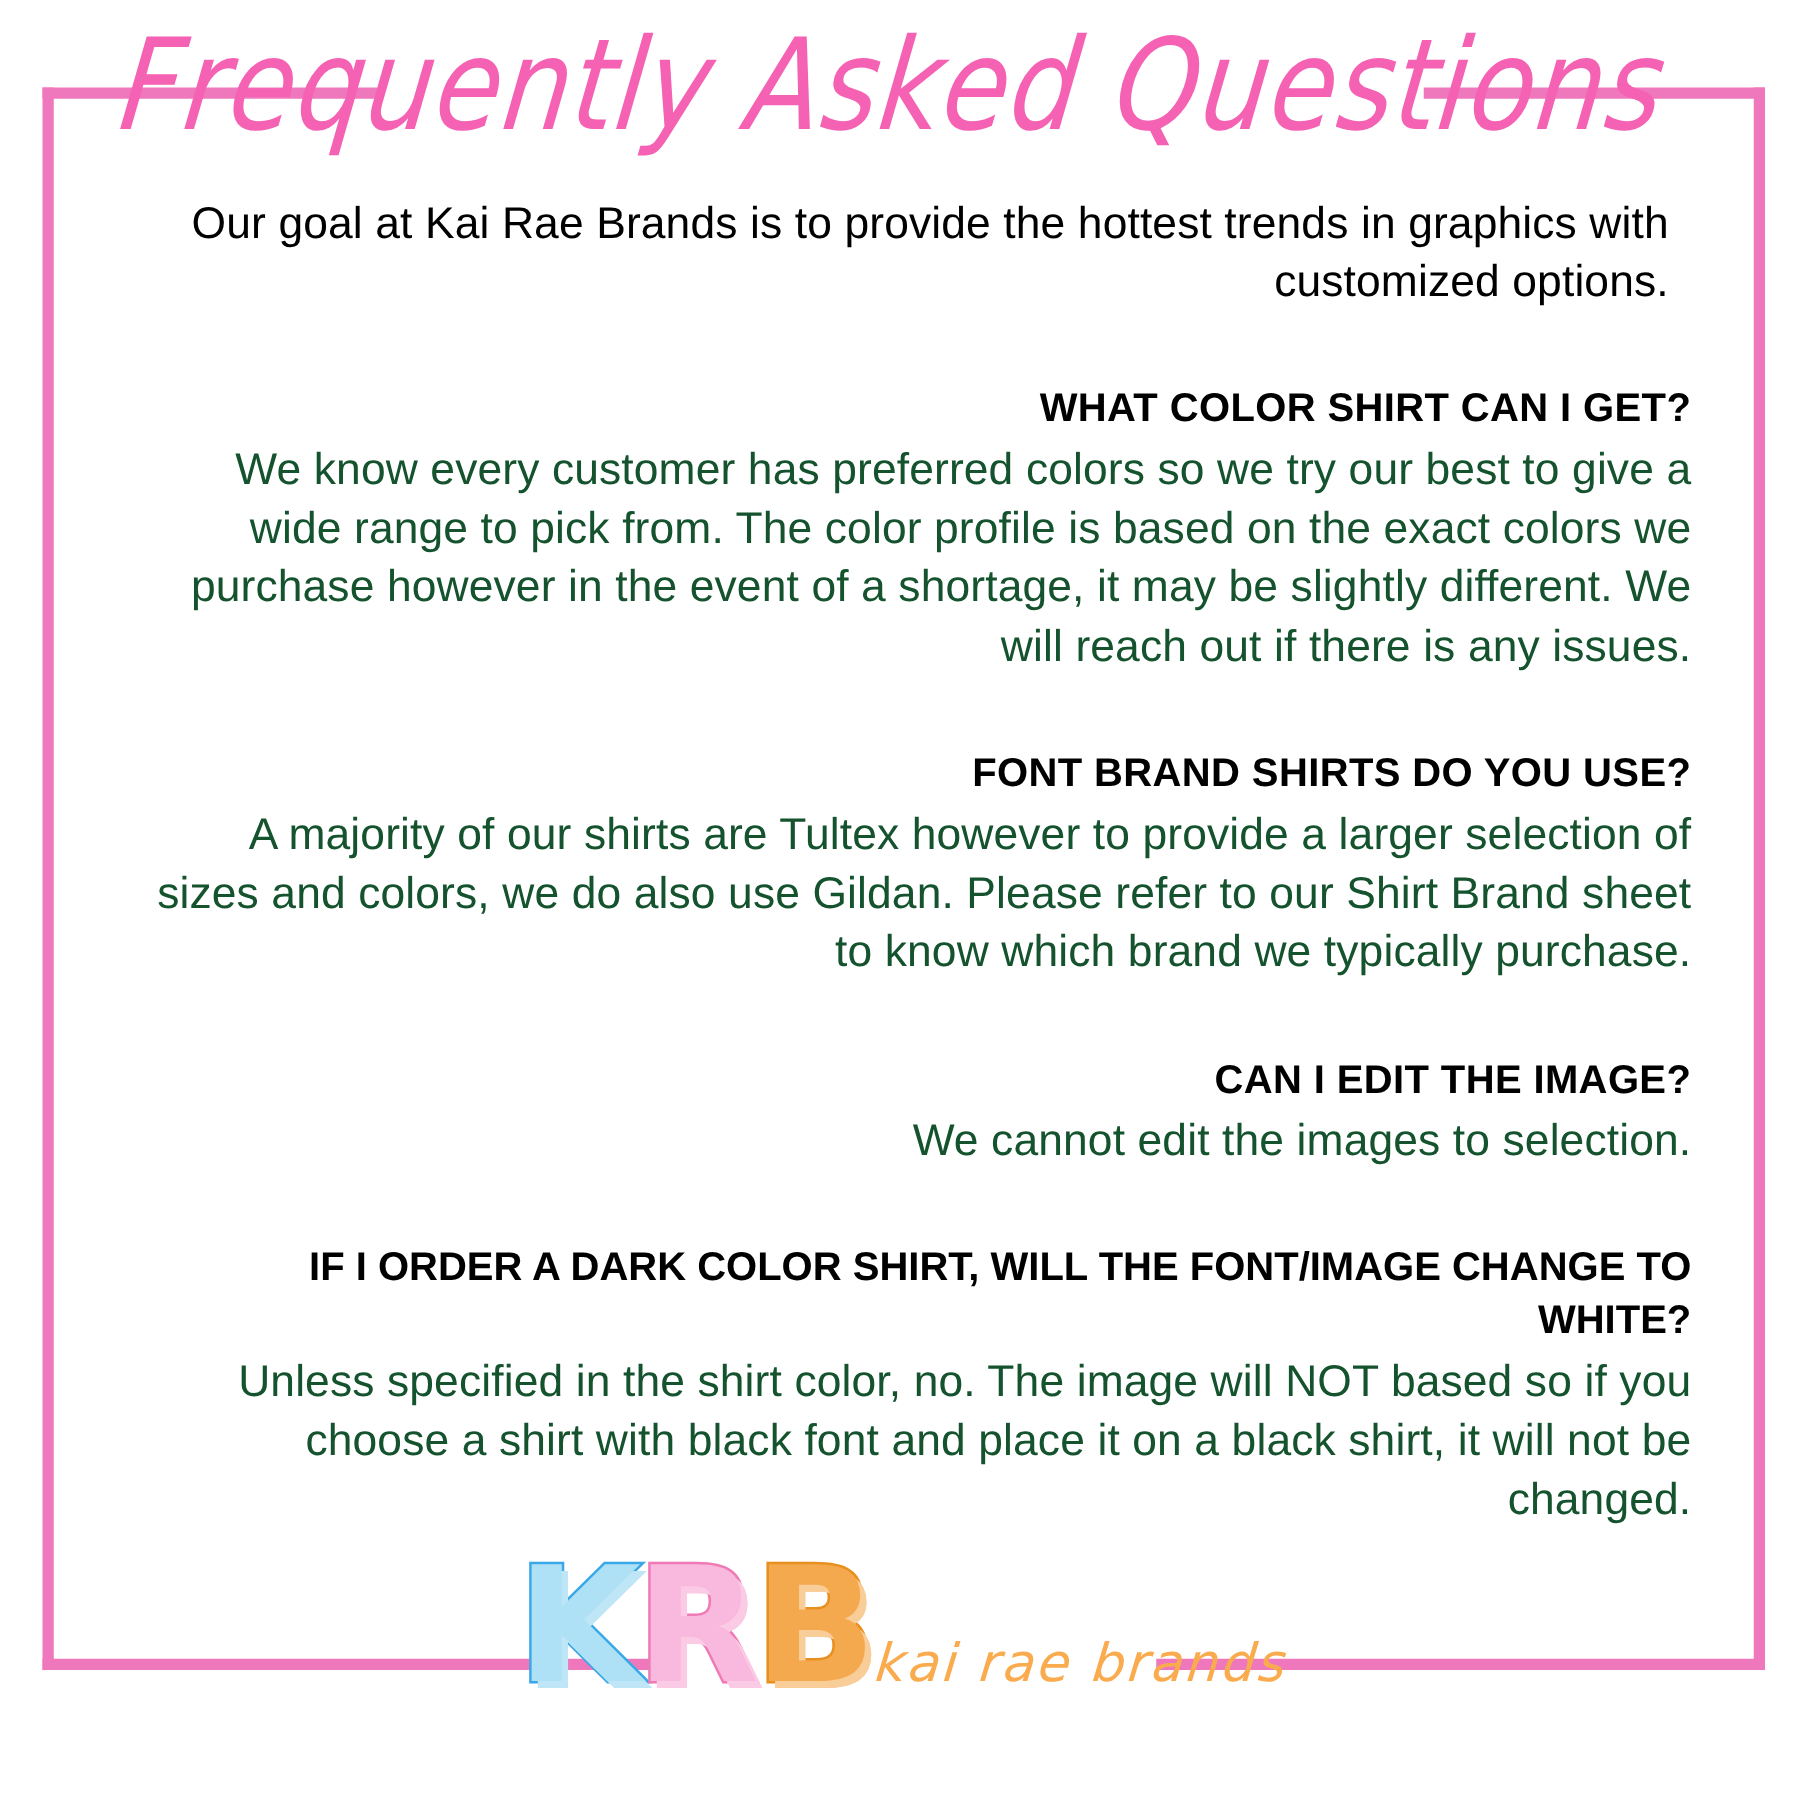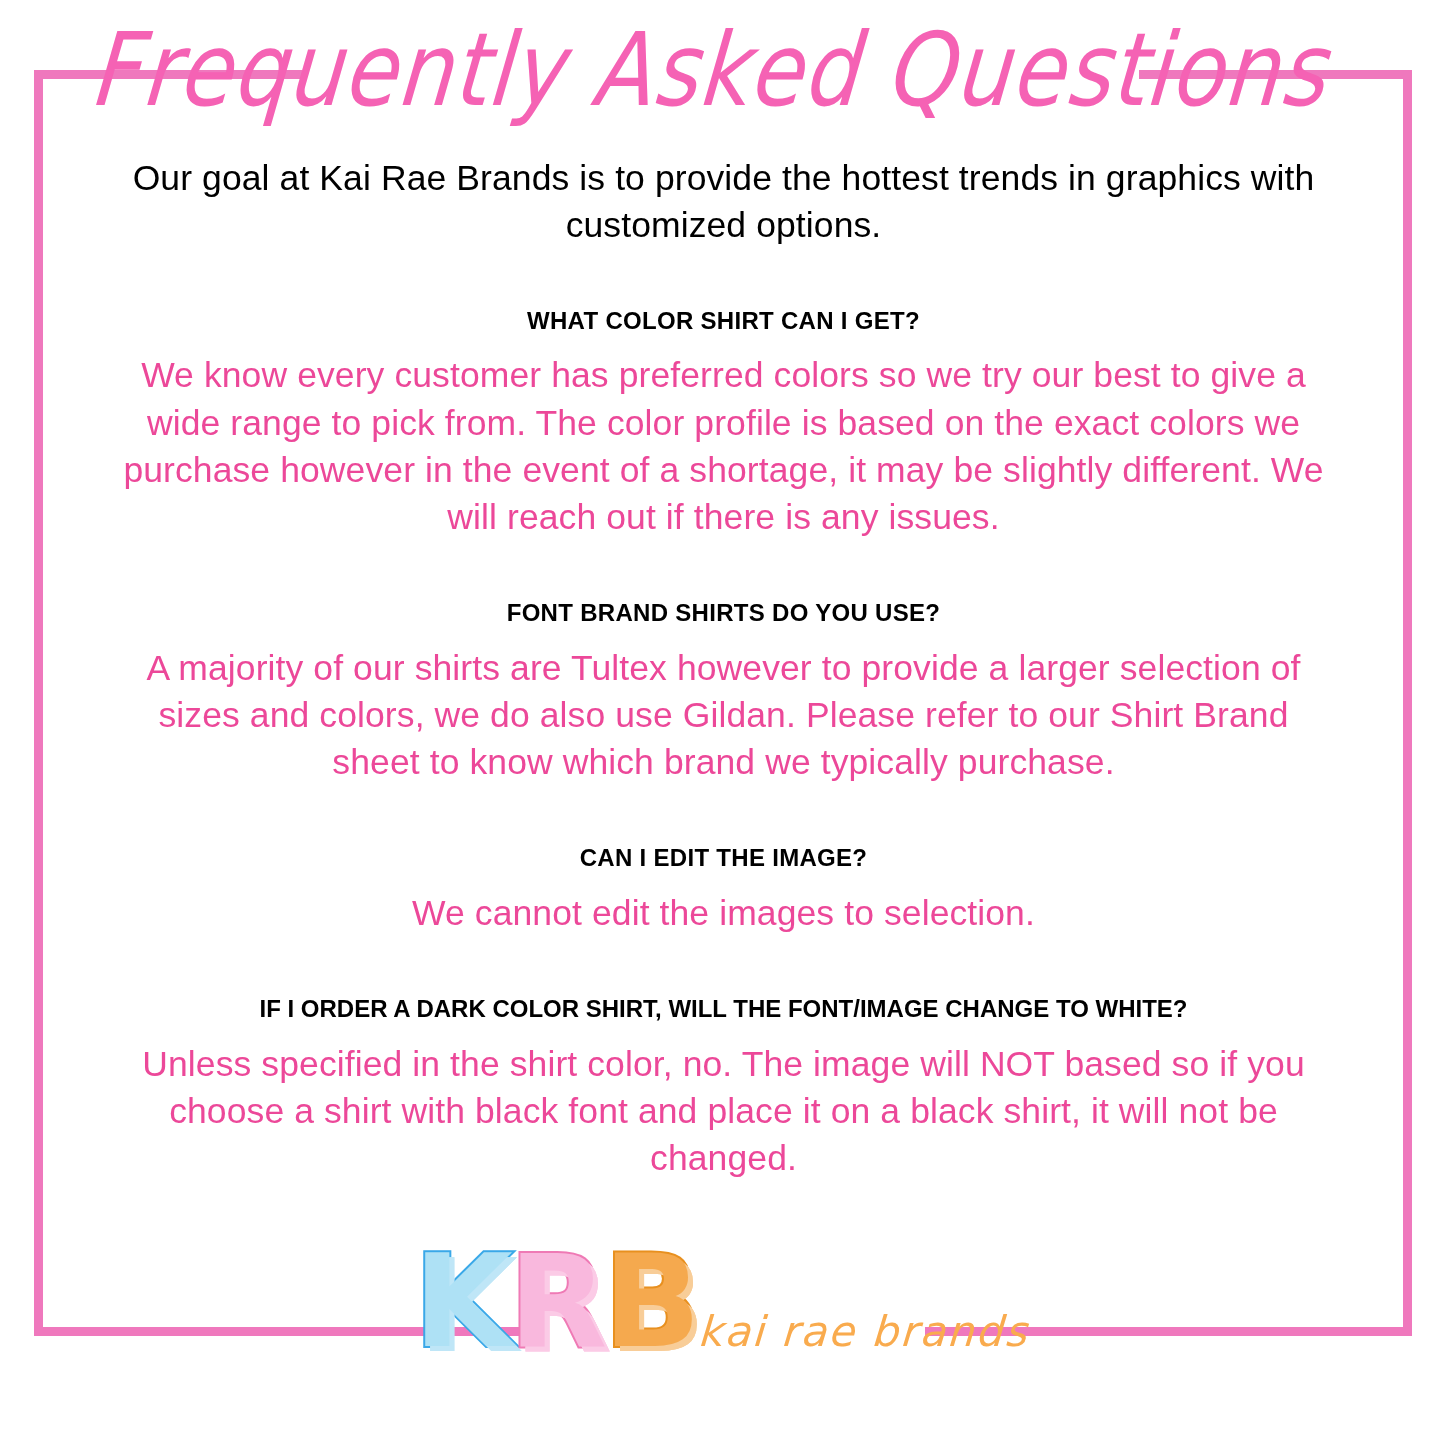--- a/index.html
+++ b/index.html
@@ -43,50 +43,50 @@
     letter-spacing: 1px;
     line-height: 1.22;
     transform: skewX(-7deg) scaleY(1.18);
     transform-origin: center top;
     white-space: nowrap;
   }
 
   
   #content {
     position: absolute;
-    left: 106px;
+    left: 118px;
     top: 155px;
     width: 1235px;
-    text-align: center;
+    text-align: right;
     color: #000000;
   }
   .intro {
     font-size: 35.5px;
     line-height: 1.32;
     font-weight: 400;
     letter-spacing: 0.1px;
     margin: 0 0 6px 0;
     padding: 0 18px;
   }
   .faq-block { margin-top: 56px; }
   .faq-q {
-    font-size: 24px;
+    font-size: 32px;
     font-weight: 700;
     line-height: 1.32;
     letter-spacing: 0.3px;
     margin: 0 0 5px 0;
     color: #000000;
   }
   .faq-a {
     font-size: 35.5px;
     font-weight: 400;
     line-height: 1.33;
     letter-spacing: 0.1px;
-    margin: 16px;
-    color: #ec4899;
+    margin: 0;
+    color: #14532d;
   }
   .faq-block.wide .faq-q { letter-spacing: 0px; }
 
   
   #logo {
     position: absolute;
     left: 0;
     top: 1238px;
     width: 1445px;
     text-align: center;

